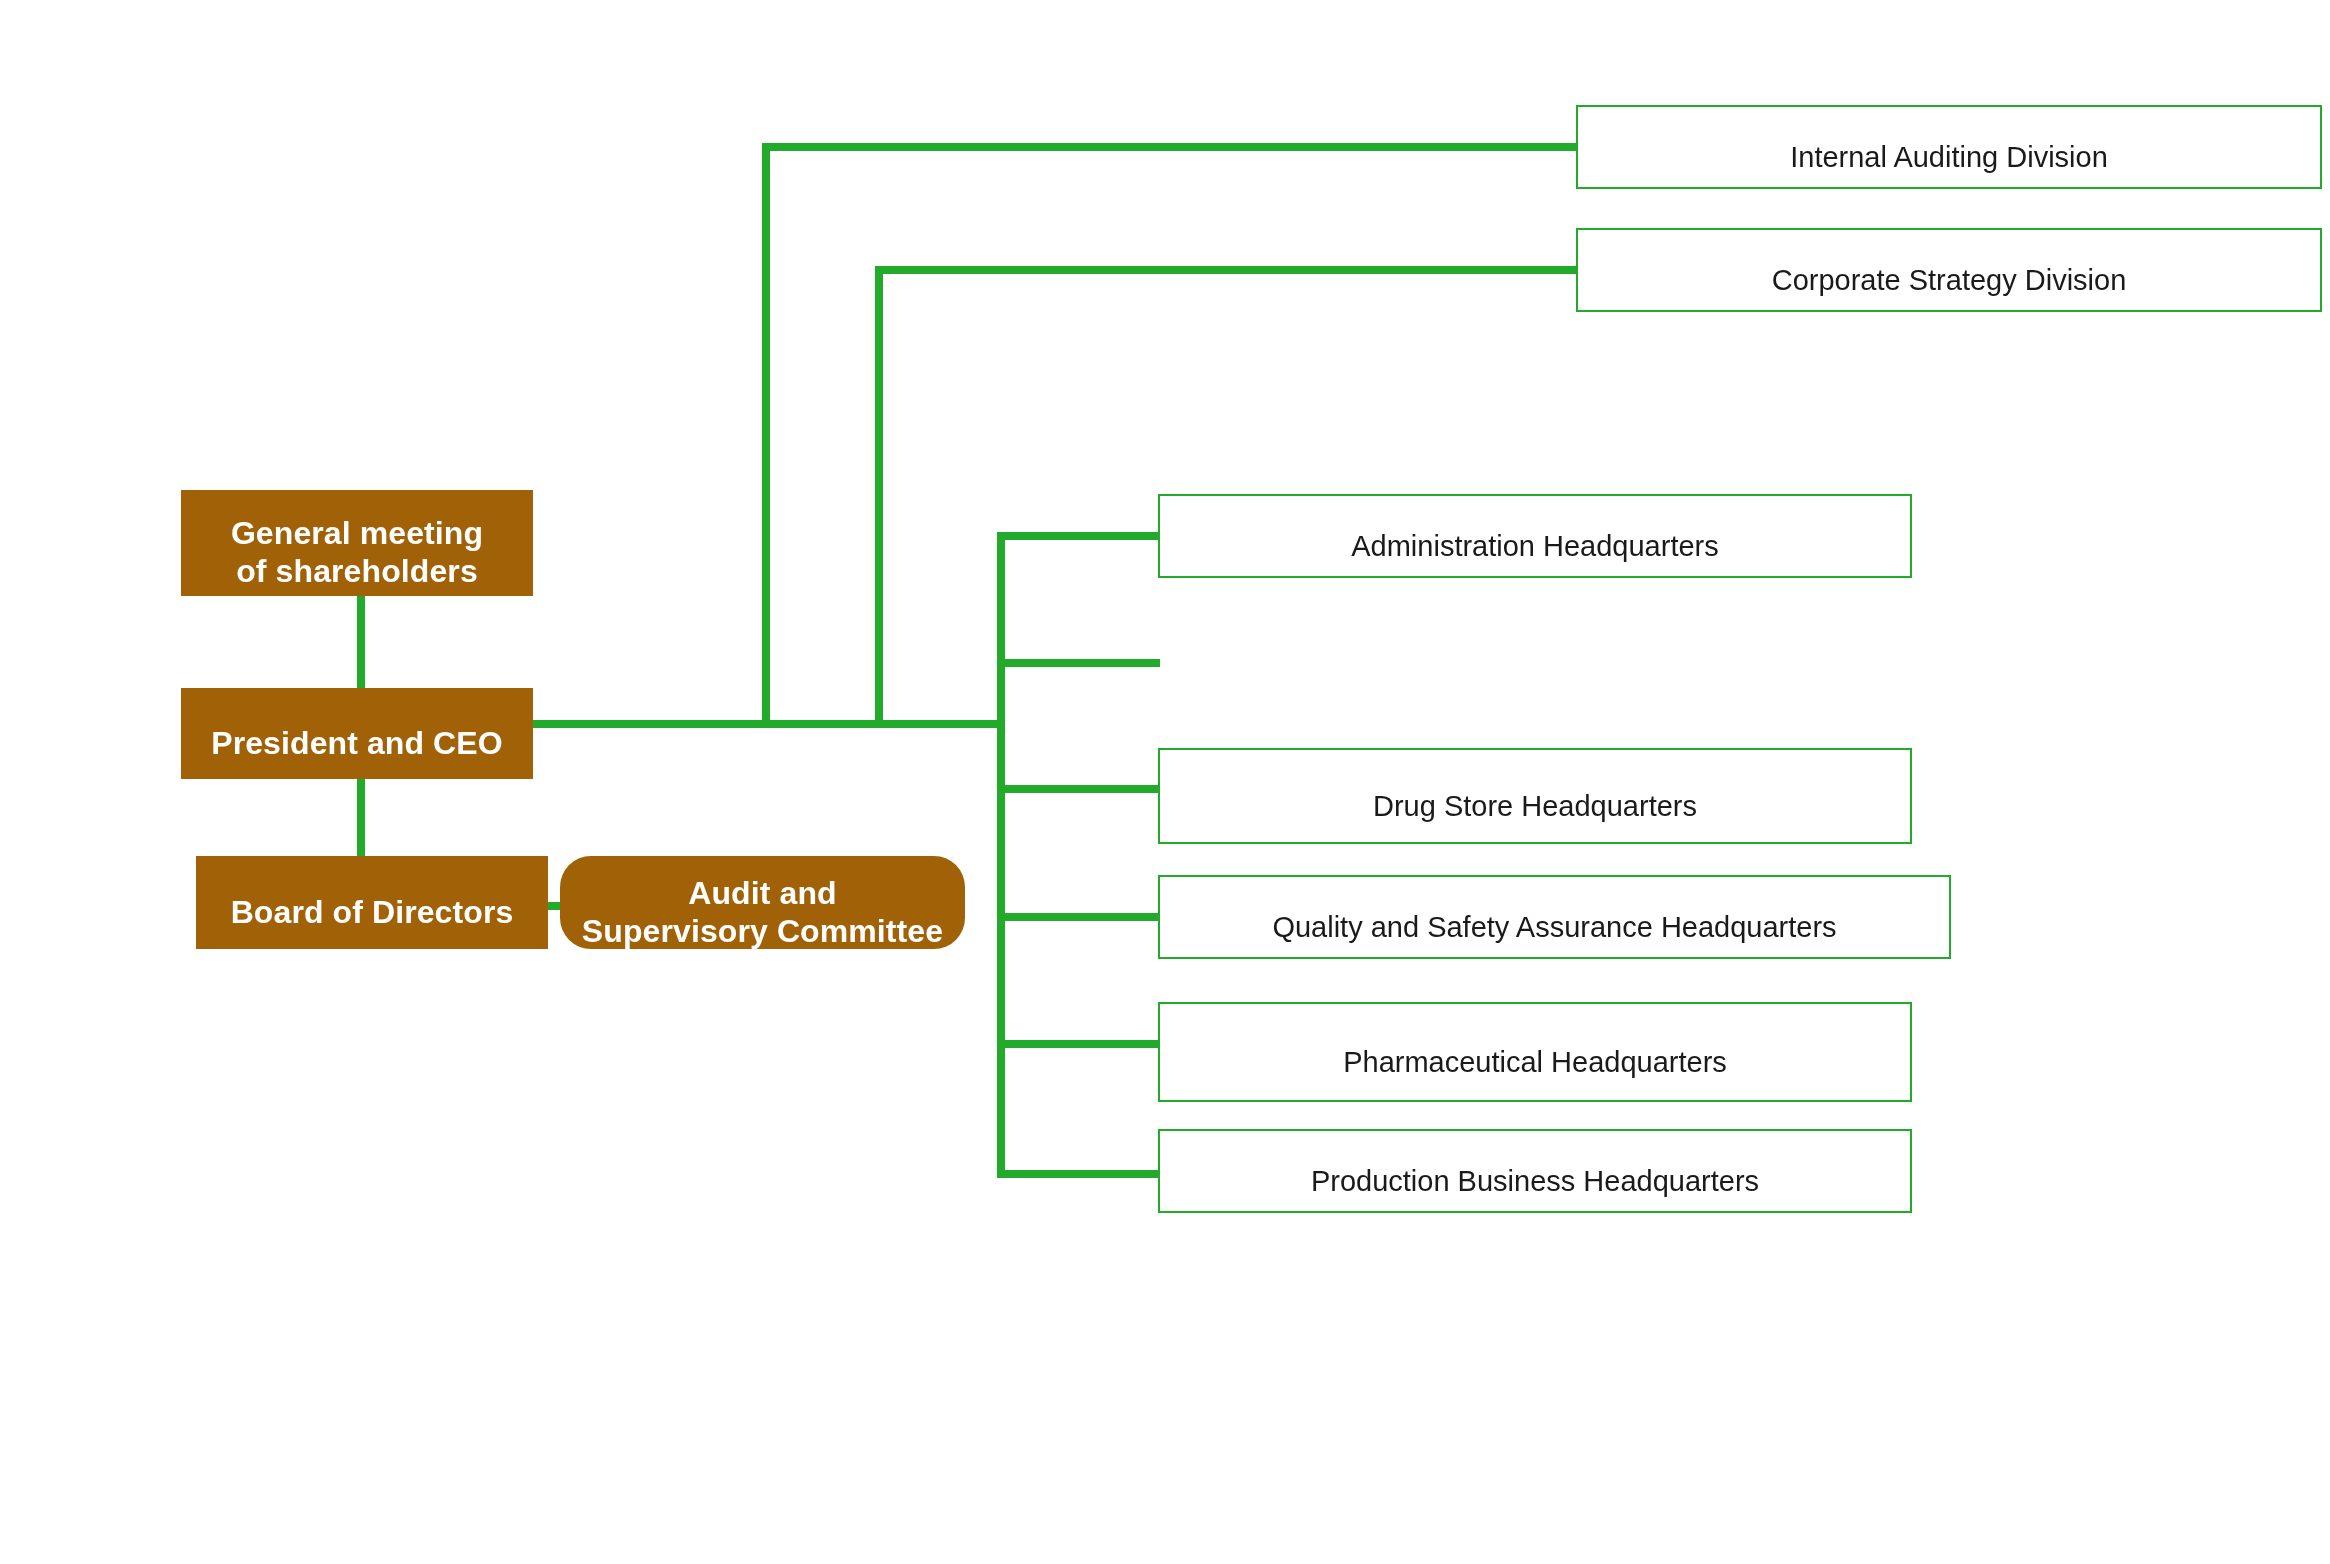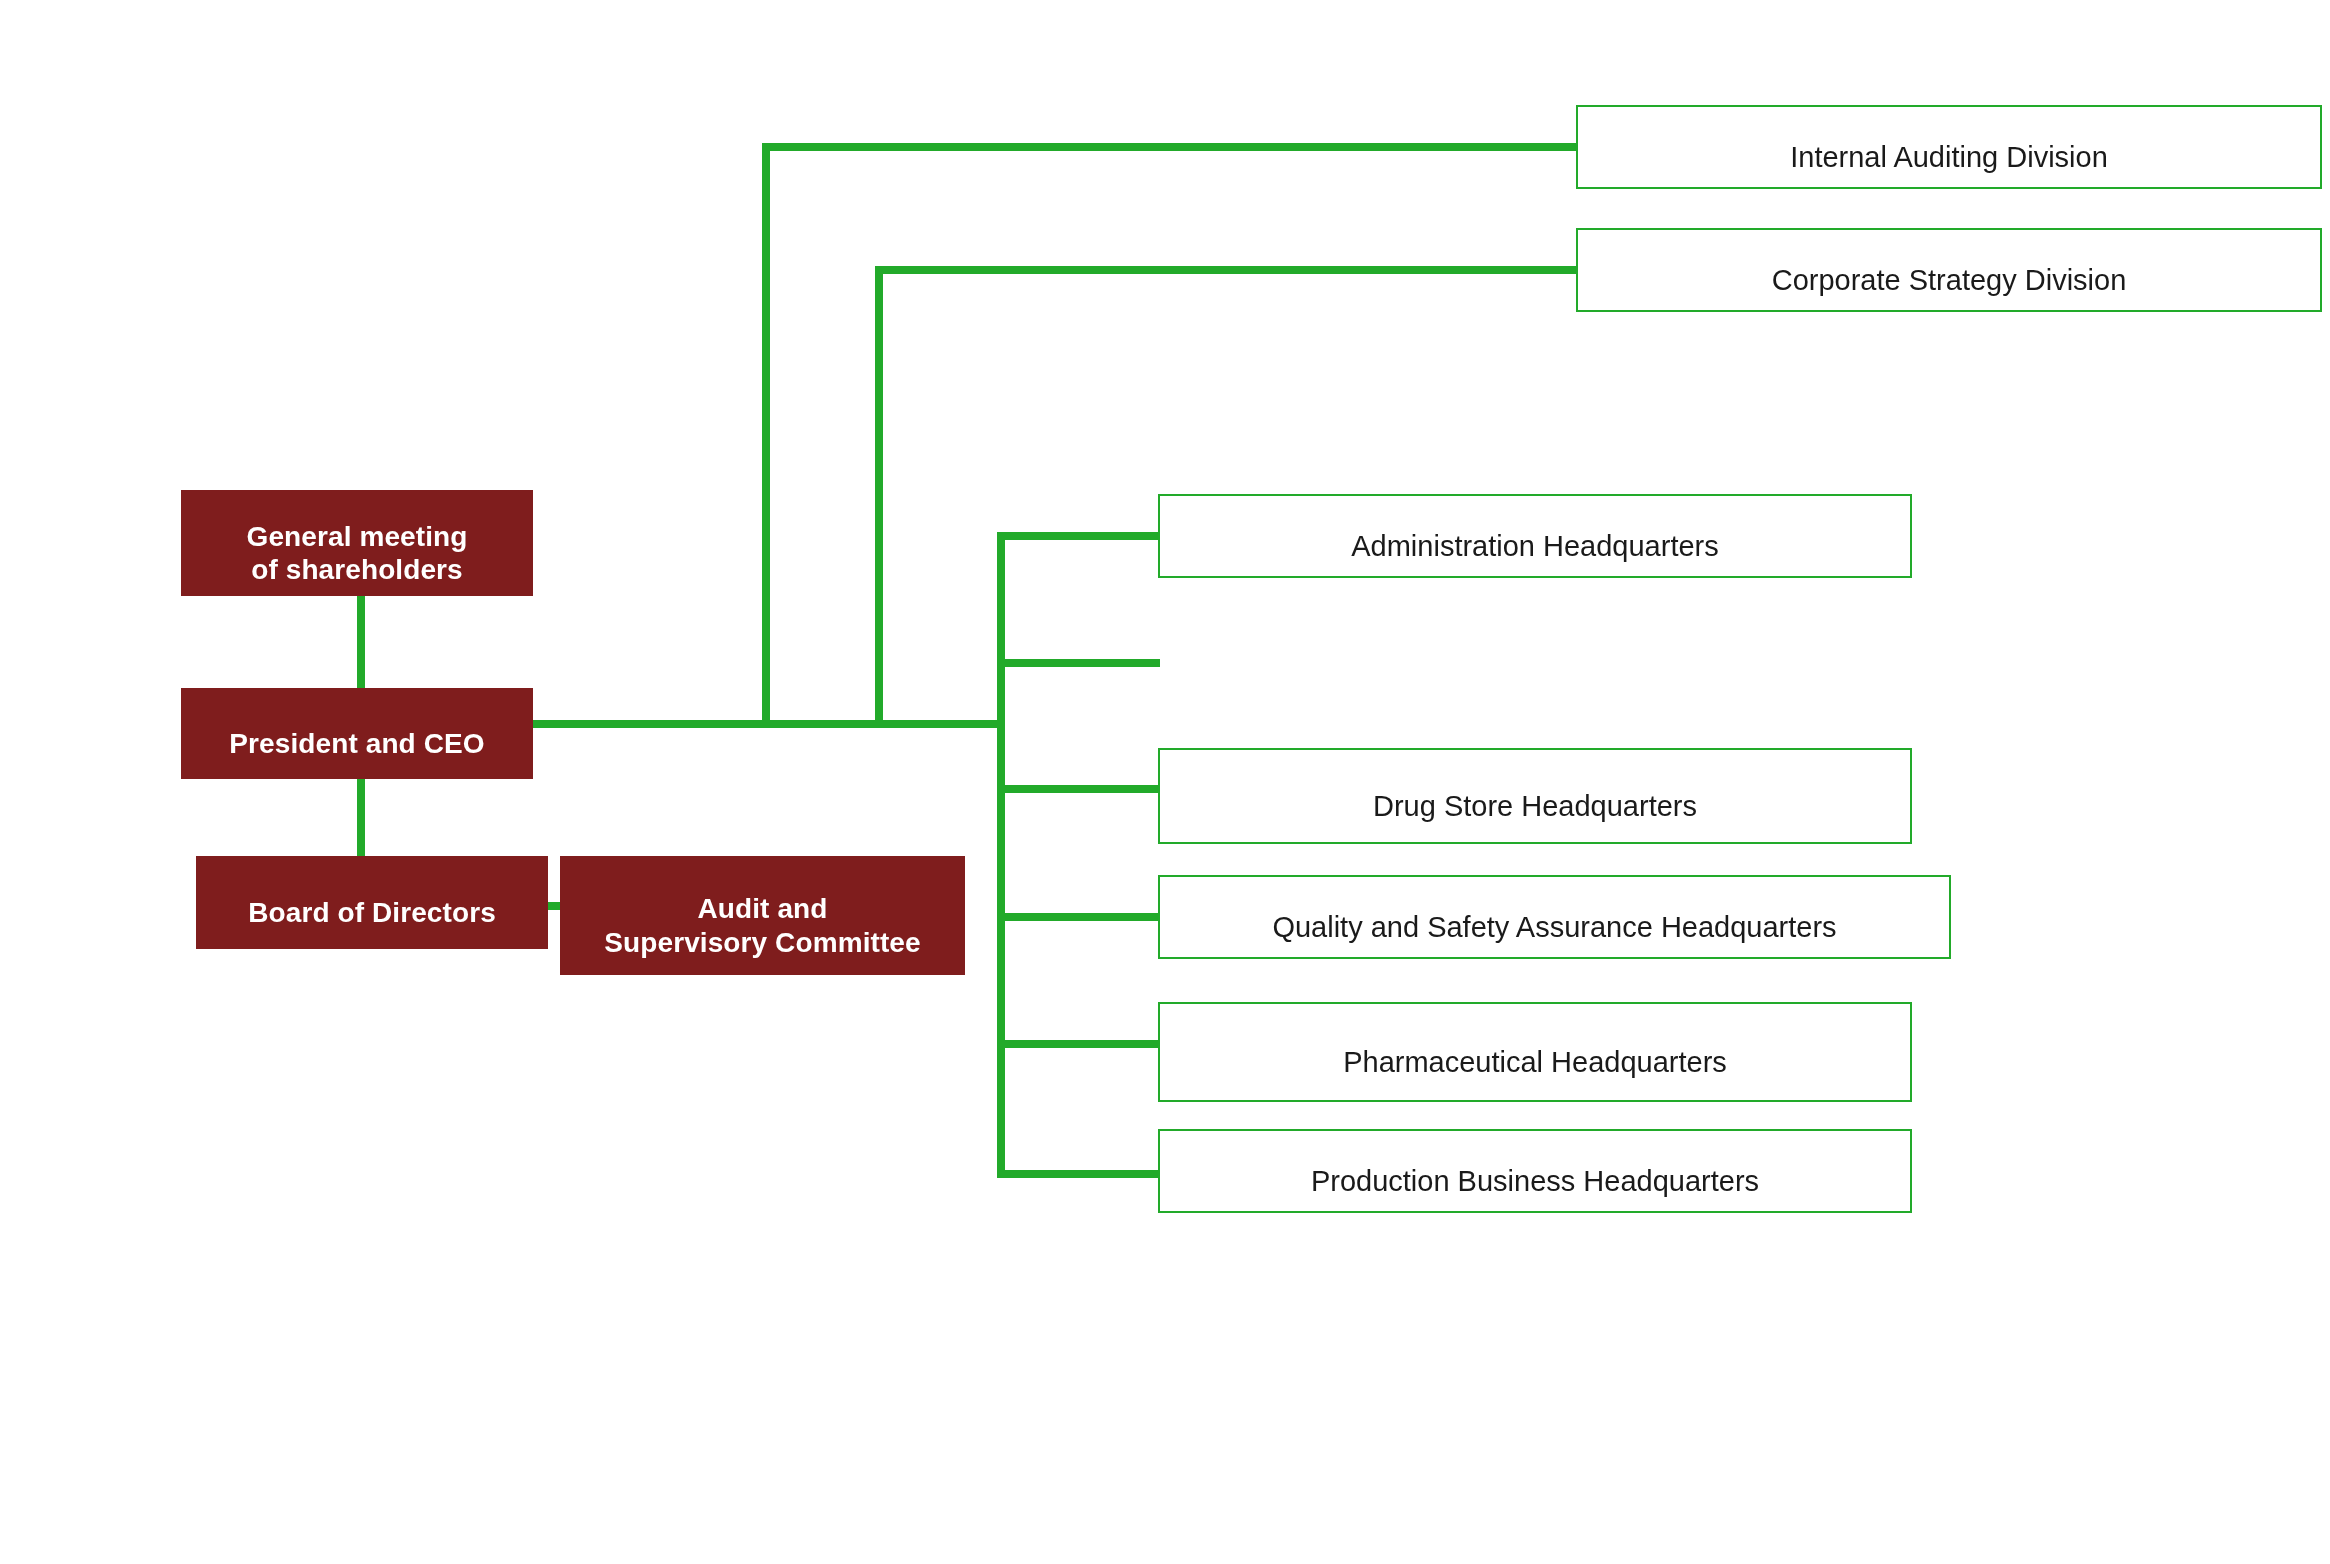--- a/index.html
+++ b/index.html
@@ -21,24 +21,24 @@
   .node {
     position: absolute;
     box-sizing: border-box;
     display: flex;
     align-items: center;
     justify-content: center;
     text-align: center;
     line-height: 1.18;
   }
   .node-filled {
-    background: #7f1d1d;
+    background: #a16207;
     color: #ffffff;
     font-weight: bold;
-    font-size: 28px;
+    font-size: 32px;
     letter-spacing: 0.1px;
   }
   .node-outline {
     background: #ffffff;
     border: 2.3px solid #22aa2a;
     color: #1a1a1a;
     font-weight: normal;
     font-size: 29px;
   }
   .connector {
@@ -86,21 +86,21 @@
   </div>
 
   <div class="node node-filled" style="left:181px; top:688px; width:352px; height:91px;">
     <span class="node-label">President and CEO</span>
   </div>
 
   <div class="node node-filled" style="left:196px; top:856px; width:352px; height:93px;">
     <span class="node-label">Board of  Directors</span>
   </div>
 
-  <div class="node node-filled" style="left:560px; top:856px; width:405px; height:119px;">
+  <div class="node node-filled" style="left:560px; top:856px; width:405px; height:93px;border-radius:31px;">
     <span class="node-label">Audit and
 Supervisory Committee</span>
   </div>
 
   <div class="node node-outline" style="left:1576px; top:105px; width:746px; height:84px;">
     <span class="node-label">Internal Auditing Division</span>
   </div>
 
   <div class="node node-outline" style="left:1576px; top:228px; width:746px; height:84px;">
     <span class="node-label">Corporate Strategy Division</span>

